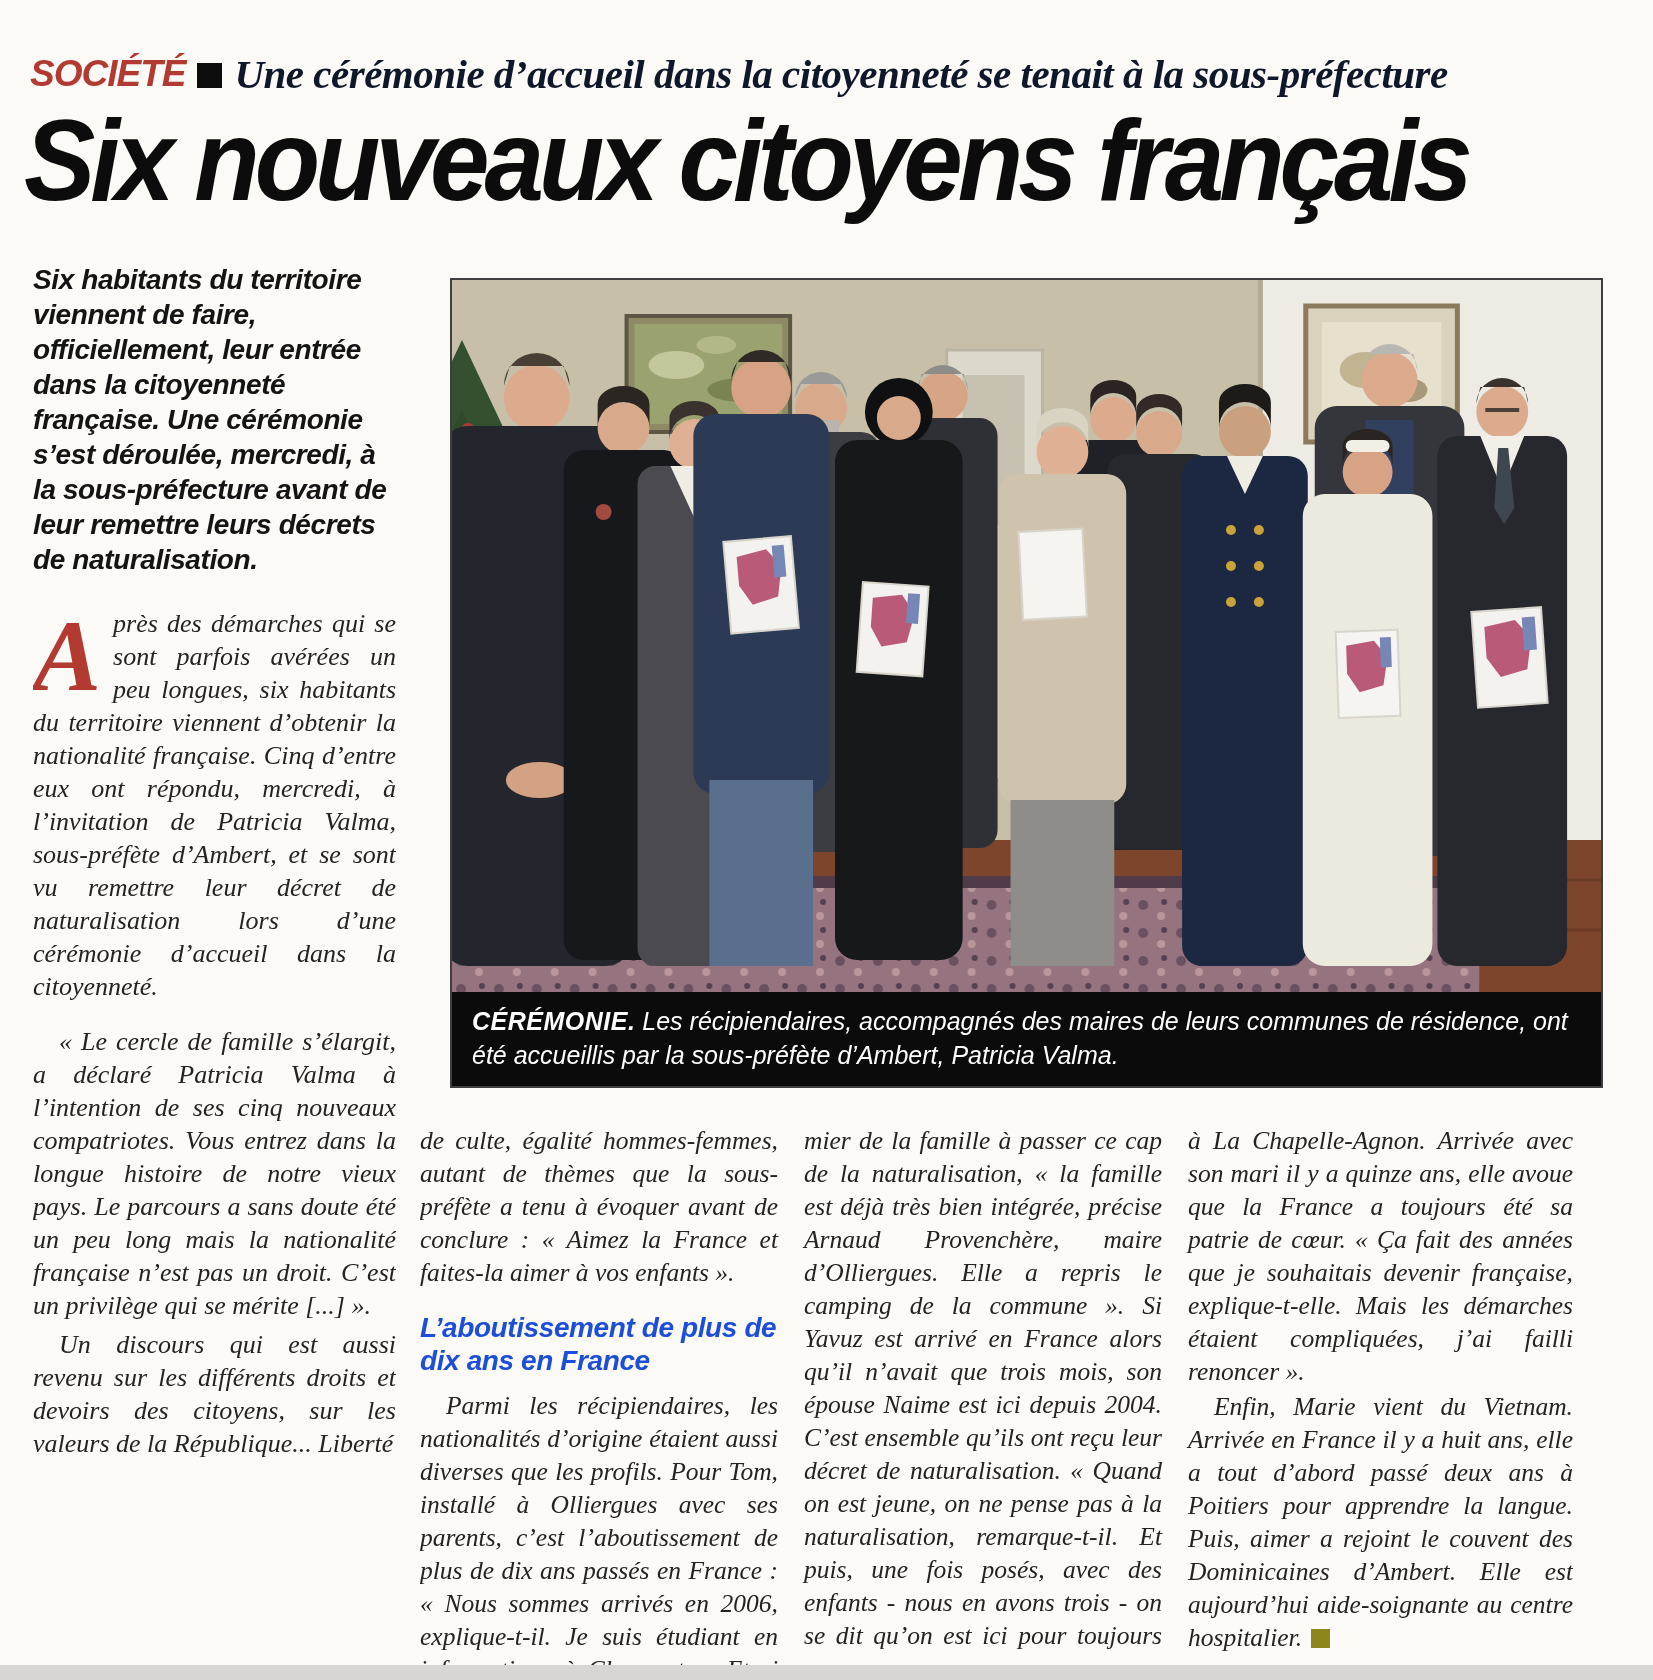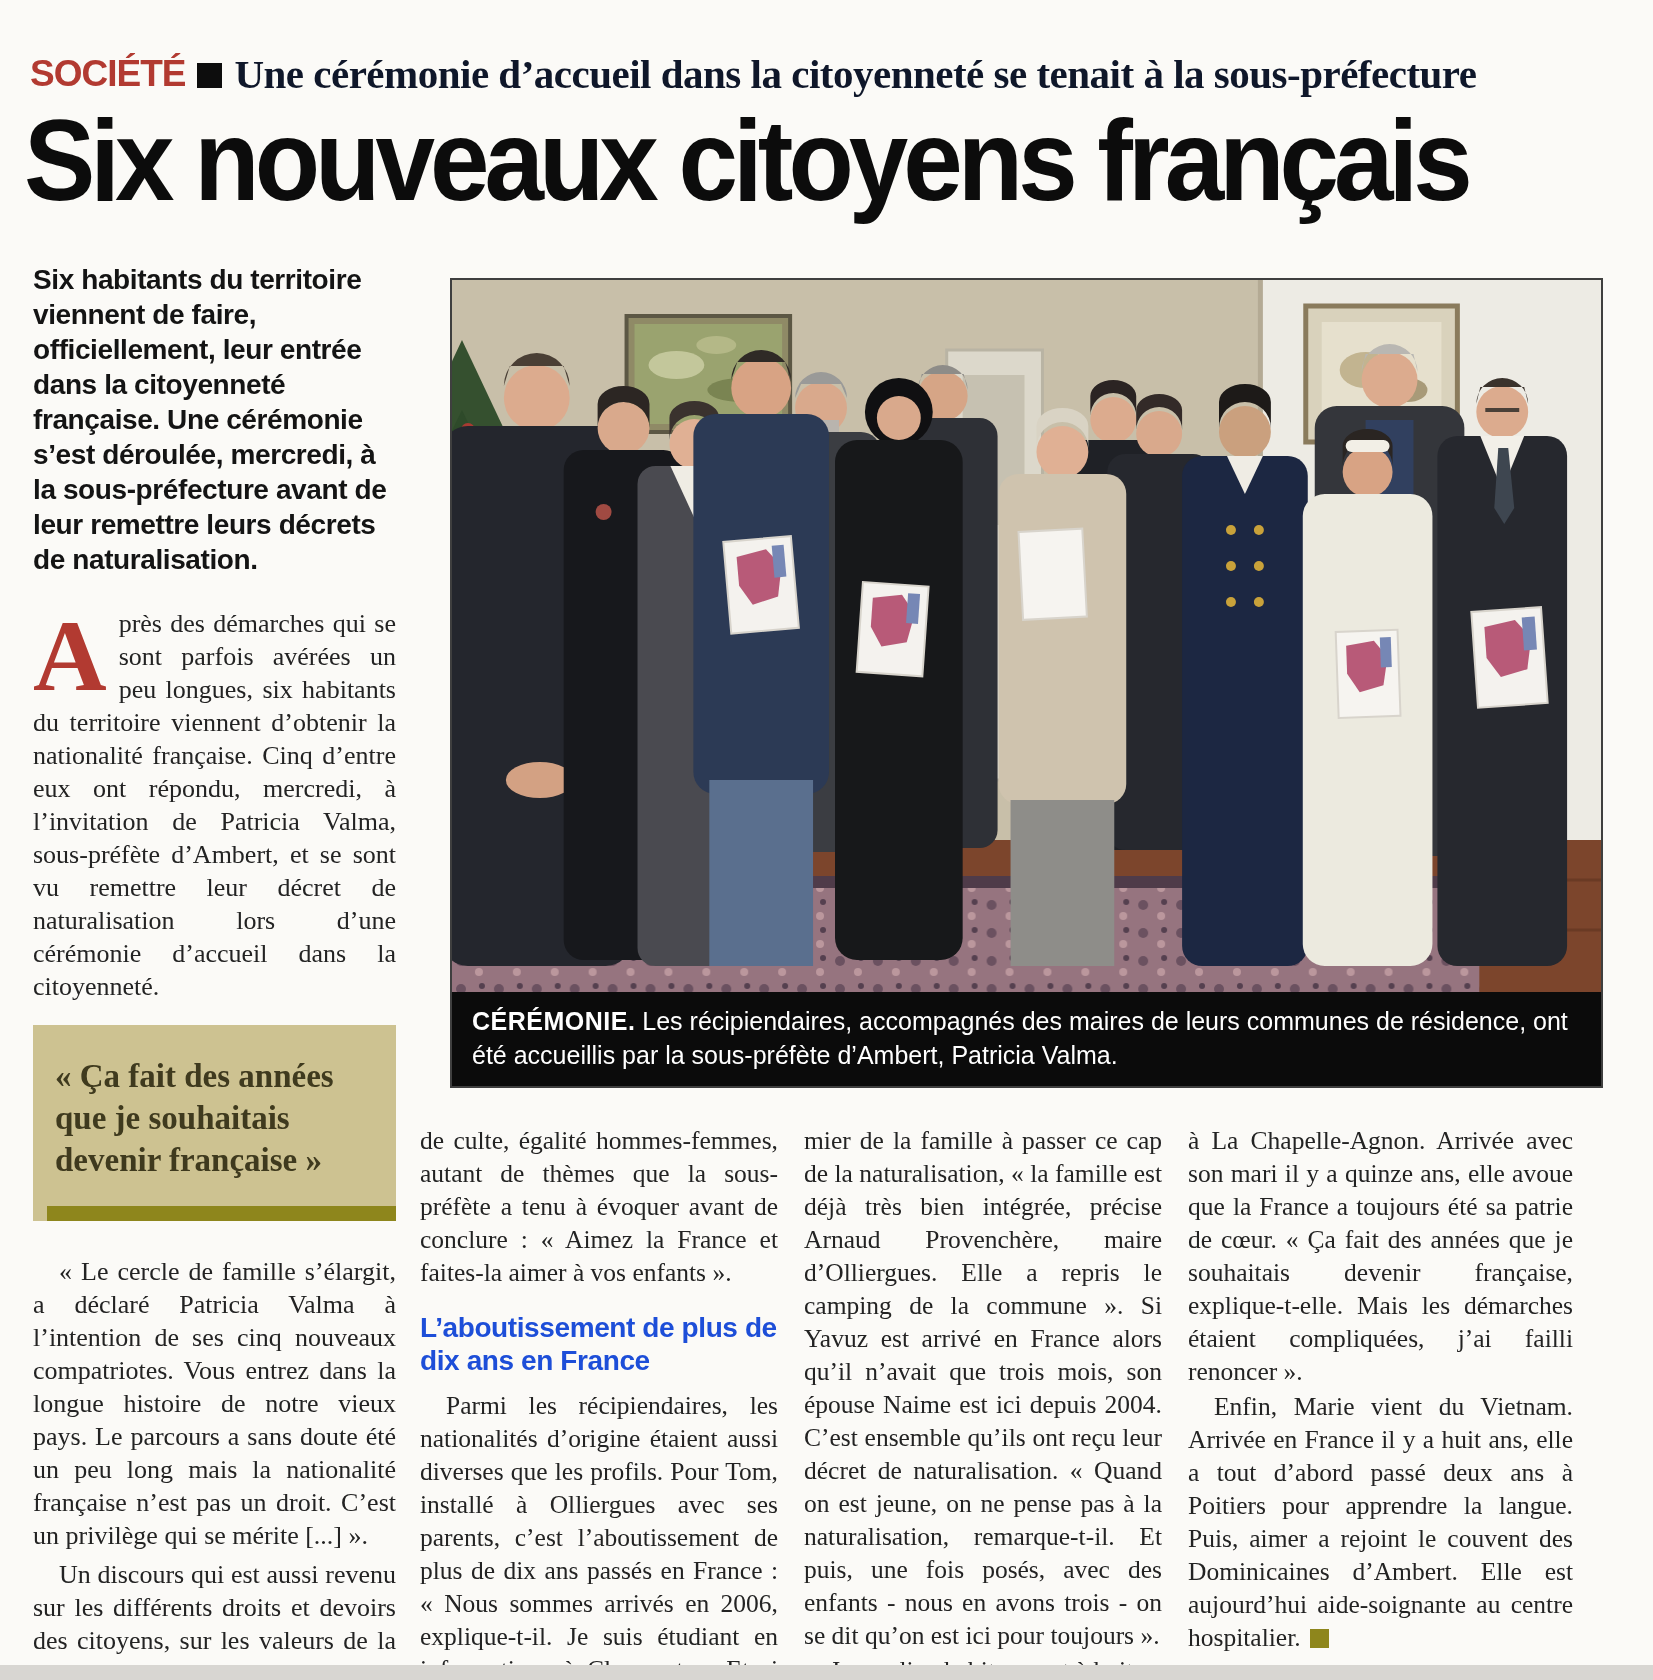--- a/index.html
+++ b/index.html
@@ -6,21 +6,21 @@
     --kicker_red:#b23a31; --dropcap_red:#b23a31;
     --pullquote_bg:#cdc291; --pullquote_bar:#8e861c; --pullquote_text:#3f3a1e;
     --caption_bg:#0b0b0b; --caption_fg:#ffffff;
     --end_square:#8e861c; --page_bg:#fbfaf7; --bottom_strip:#d8d6d2;
   }
   *{margin:0;padding:0;box-sizing:border-box;}
   html,body{background:#e9e7e3;}
   .page{
     position:relative;width:1653px;height:1680px;overflow:hidden;
     background:var(--page_bg);
-    font-family:"Liberation Serif",serif;color:#1c1c1c;
+    font-family:"Liberation Serif",serif;color:#1c1c1c;font-style:italic;
   }
   
   .kicker{position:absolute;left:30px;top:50px;display:flex;align-items:center;white-space:nowrap;}
   .kicker-section{font-family:"Liberation Sans",sans-serif;font-weight:bold;font-size:37px;letter-spacing:-1px;color:var(--kicker_red);}
   .kicker-square{width:25px;height:25px;background:#0d0d0d;display:inline-block;margin:2px 12px 0 12px;}
   .kicker-text{font-family:"Liberation Serif",serif;font-weight:bold;font-size:41px;letter-spacing:-0.5px;color:#0f172a;}
   .headline{
     position:absolute;left:24px;top:100px;width:1600px;
     font-family:"Liberation Sans",sans-serif;font-weight:bold;
     font-size:107px;line-height:1.05;letter-spacing:-5px;color:#0c0c0c;
@@ -90,24 +90,20 @@
     <span class="kicker-square"></span>
     <span class="kicker-text">Une cérémonie d’accueil dans la citoyenneté se tenait à la sous-préfecture</span>
   </div>
   <h1 class="headline">Six nouveaux citoyens français</h1>
 
   <aside class="left-col">
     <p class="standfirst">Six habitants du territoire viennent de faire, officiellement, leur entrée dans la citoyenneté française. Une cérémonie s’est déroulée, mercredi, à la sous-préfecture avant de leur remettre leurs décrets de naturalisation.</p>
     <p class="body-p lead">
       <span class="dropcap">A</span><span>près des démarches qui se sont parfois avérées un peu longues, six habitants du territoire viennent d’obtenir la nationalité française. Cinq d’entre eux ont répondu, mercredi, à l’invitation de Patricia Valma, sous-préfète d’Ambert, et se sont vu remettre leur décret de naturalisation lors d’une cérémonie d’accueil dans la citoyenneté.</span>
     </p>
-    <div class="pullquote">
-      <p class="pullquote-text">« Ça fait des années que je souhaitais devenir française »</p>
-      <div class="pullquote-bar"></div>
-    </div>
     <p class="body-p indent">« Le cercle de famille s’élargit, a déclaré Patricia Valma à l’intention de ses cinq nouveaux compatriotes. Vous entrez dans la longue histoire de notre vieux pays. Le parcours a sans doute été un peu long mais la nationalité française n’est pas un droit. C’est un privilège qui se mérite [...] ».</p>
     <p class="body-p indent">Un discours qui est aussi revenu sur les différents droits et devoirs des citoyens, sur les valeurs de la République... Liberté</p>
   </aside>
 
   <figure class="photo-figure">
     <svg viewBox="0 0 1152 712" preserveAspectRatio="none">
       <defs>
         <pattern id="rugpat" width="38" height="28" patternUnits="userSpaceOnUse">
           <rect width="38" height="28" fill="#96747f"></rect>
           <circle cx="9" cy="9" r="5" fill="#6b5160"></circle>

